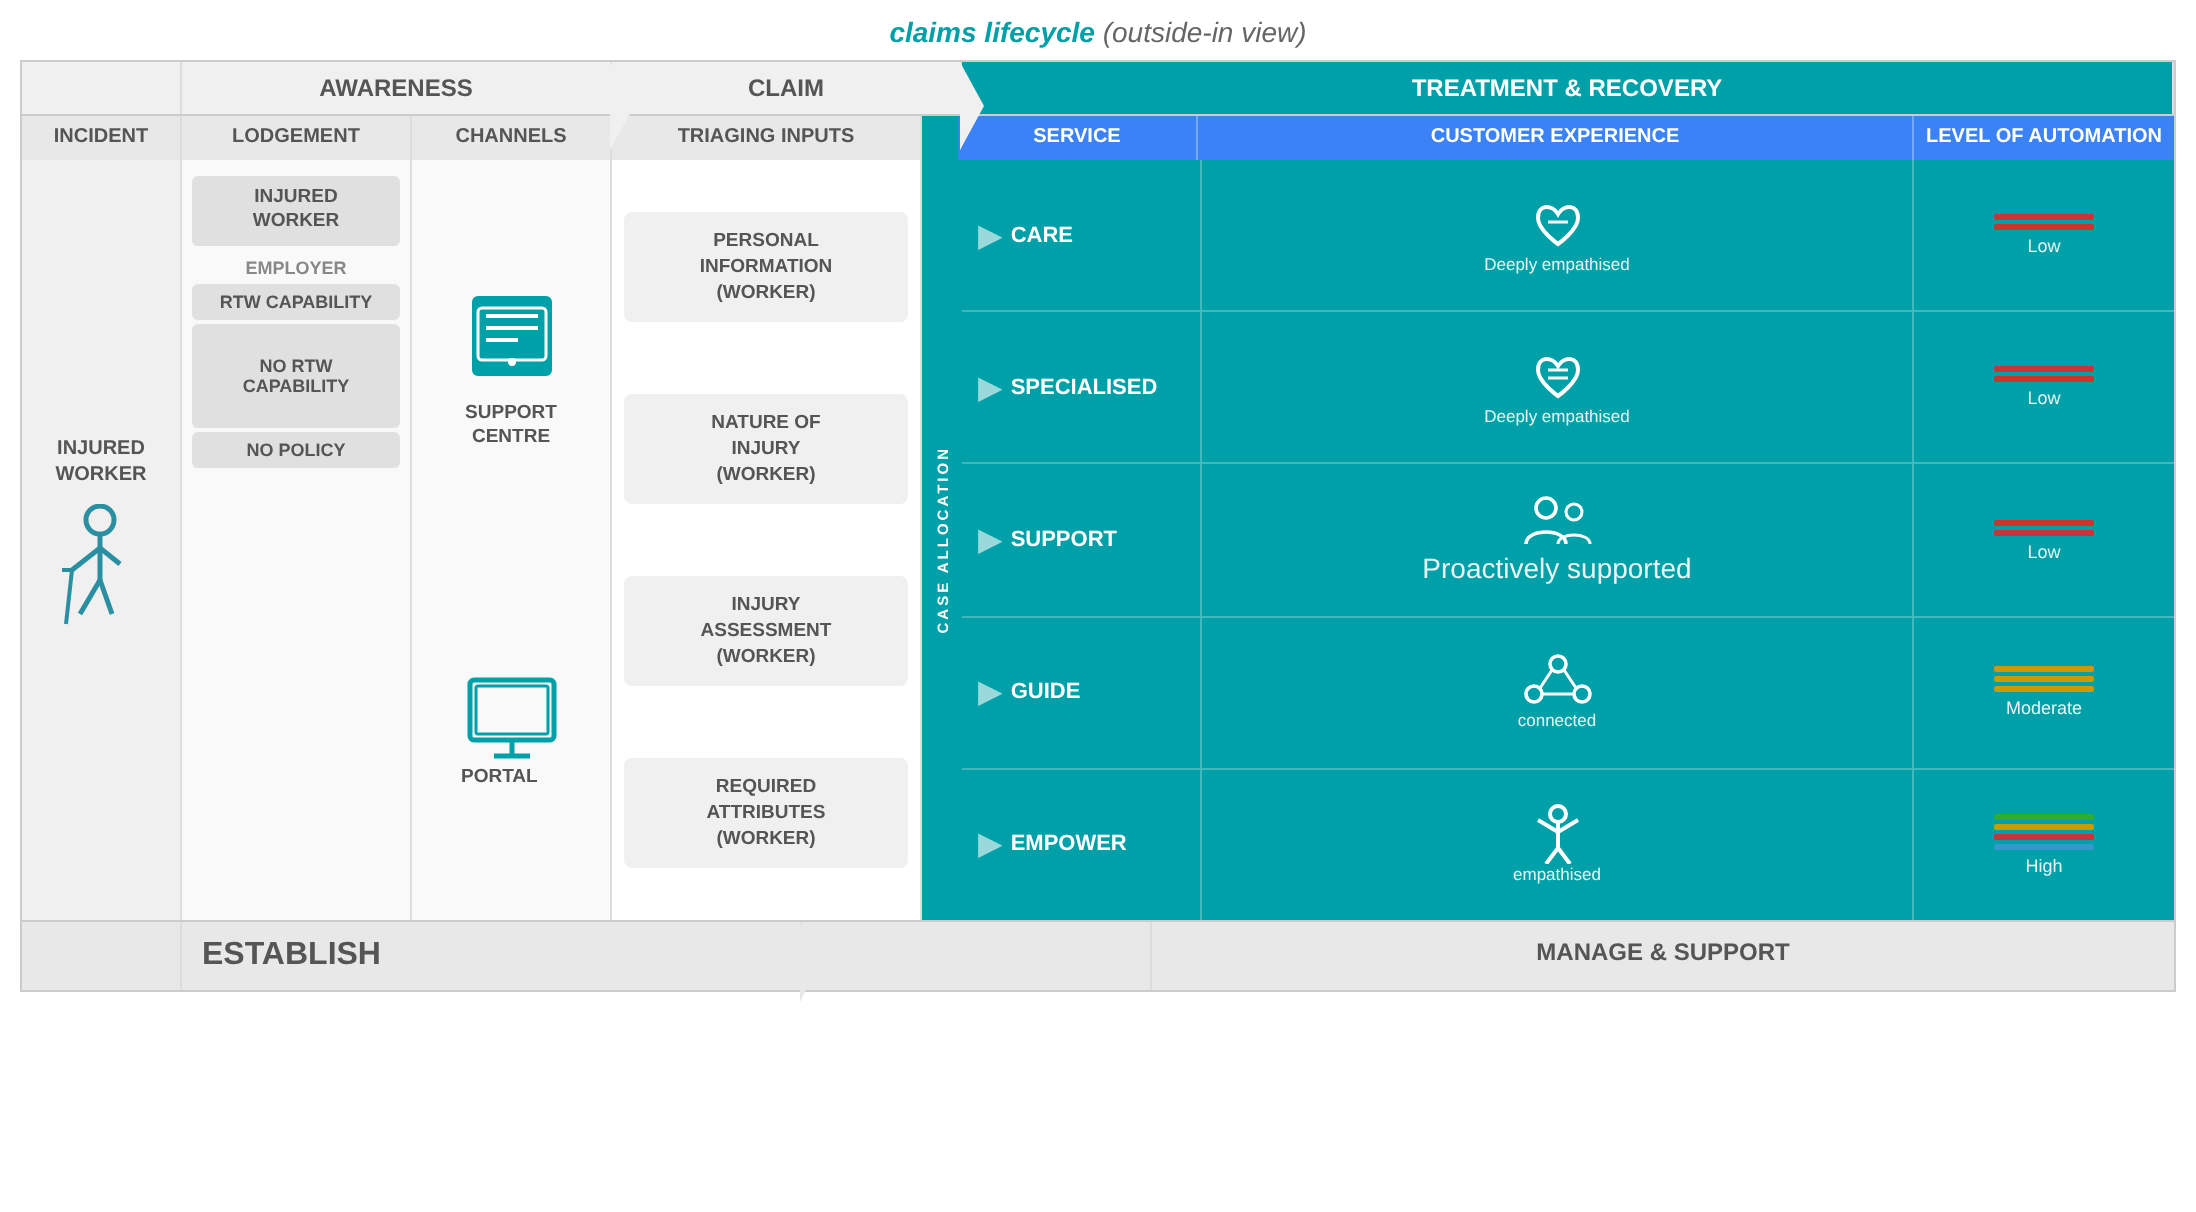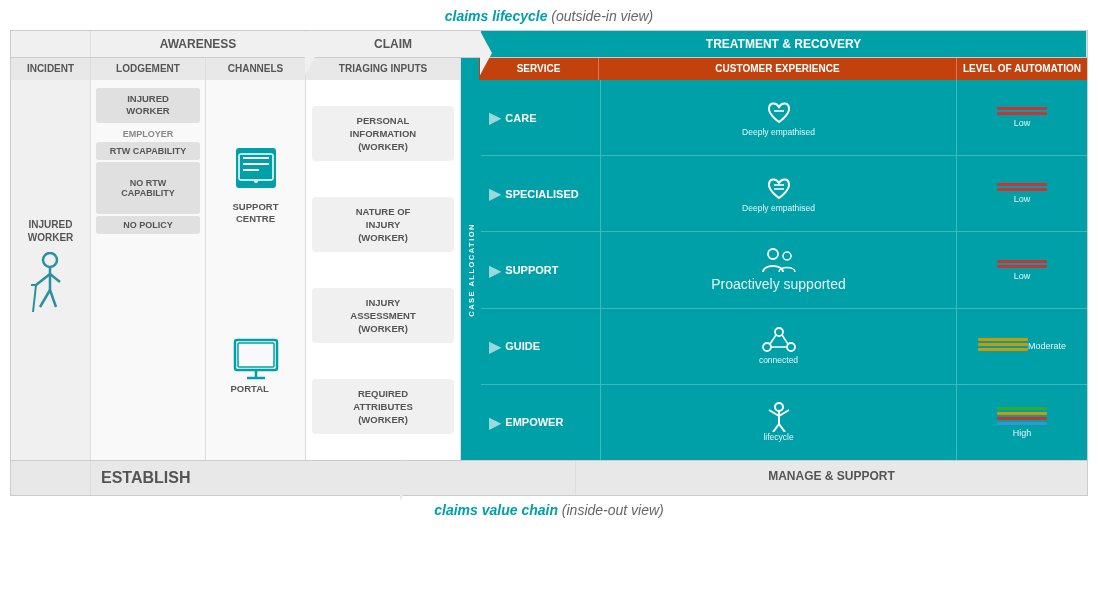--- a/index.html
+++ b/index.html
@@ -74,21 +74,21 @@
       </div>
       <div style="flex:0 0 100px; padding:5px 4px; text-align:center; font-weight:bold; font-size:10px; color:#555; border-right:1px solid #ddd;">
         <span>CHANNELS</span>
       </div>
       <div style="flex:0 0 155px; padding:5px 4px; text-align:center; font-weight:bold; font-size:10px; color:#555; border-right:1px solid #ddd;">
         <span>TRIAGING INPUTS</span>
       </div>
 
       <div style="flex:0 0 18px; background:#00a0a8;"></div>
 
-      <div style="flex:1; display:flex; background:#c2410c;">
+      <div style="flex:1; display:flex; background:#3b82f6;">
         <div style="flex:0 0 120px; padding:5px 4px; text-align:center; font-weight:bold; font-size:10px; color:#fff; border-right:1px solid rgba(255,255,255,0.3);">
           <span>SERVICE</span>
         </div>
         <div style="flex:1; padding:5px 4px; text-align:center; font-weight:bold; font-size:10px; color:#fff; border-right:1px solid rgba(255,255,255,0.3); line-height:1.2;">
           <span>CUSTOMER EXPERIENCE</span>
         </div>
         <div style="flex:0 0 130px; padding:5px 4px; text-align:center; font-weight:bold; font-size:10px; color:#fff; line-height:1.2;">
           <span>LEVEL OF AUTOMATION</span>
         </div>
       </div>
@@ -257,21 +257,21 @@
               <svg width="34" height="28" viewBox="0 0 34 28">
                 <circle cx="17" cy="5" r="4" fill="none" stroke="white" stroke-width="1.8"></circle>
                 <circle cx="5" cy="20" r="4" fill="none" stroke="white" stroke-width="1.8"></circle>
                 <circle cx="29" cy="20" r="4" fill="none" stroke="white" stroke-width="1.8"></circle>
                 <line x1="14" y1="8" x2="8" y2="17" stroke="white" stroke-width="1.5"></line>
                 <line x1="20" y1="8" x2="26" y2="17" stroke="white" stroke-width="1.5"></line>
                 <line x1="9" y1="20" x2="25" y2="20" stroke="white" stroke-width="1.5"></line>
               </svg>
               <span style="font-size:8.5px; color:rgba(255,255,255,0.9);">connected</span>
             </div>
-            <div style="flex:0 0 130px; display:flex; flex-direction:row; align-items:center; justify-content:center; padding:4px;">
+            <div style="flex:0 0 130px; display:flex; flex-direction:column; align-items:center; justify-content:center; padding:4px;">
               <div style="display:flex;flex-direction:column;gap:2px;margin-bottom:3px;">
                 <div style="width:50px;height:3px;background:#cc9900;border-radius:1px;"></div>
                 <div style="width:50px;height:3px;background:#cc9900;border-radius:1px;"></div>
                 <div style="width:50px;height:3px;background:#cc9900;border-radius:1px;"></div>
               </div>
               <span style="font-size:9px;color:rgba(255,255,255,0.9);">Moderate</span>
             </div>
           </div>
 
           <div style="flex:1; display:flex;">
@@ -282,21 +282,21 @@
             <div style="flex:1; display:flex; flex-direction:column; align-items:center; justify-content:center; padding:4px; border-right:1px solid rgba(255,255,255,0.25);">
 
               <svg width="28" height="30" viewBox="0 0 28 30">
                 <circle cx="14" cy="5" r="4" fill="none" stroke="white" stroke-width="2"></circle>
                 <line x1="14" y1="9" x2="14" y2="22" stroke="white" stroke-width="2"></line>
                 <line x1="14" y1="14" x2="4" y2="8" stroke="white" stroke-width="2"></line>
                 <line x1="14" y1="14" x2="24" y2="8" stroke="white" stroke-width="2"></line>
                 <line x1="14" y1="22" x2="8" y2="30" stroke="white" stroke-width="2"></line>
                 <line x1="14" y1="22" x2="20" y2="30" stroke="white" stroke-width="2"></line>
               </svg>
-              <span style="font-size:8.5px; color:rgba(255,255,255,0.9);">lifecycle</span>
+              <span style="font-size:8.5px; color:rgba(255,255,255,0.9);">empathised</span>
             </div>
             <div style="flex:0 0 130px; display:flex; flex-direction:column; align-items:center; justify-content:center; padding:4px;">
               <div style="display:flex;flex-direction:column;gap:2px;margin-bottom:3px;">
                 <div style="width:50px;height:3px;background:#33aa33;border-radius:1px;"></div>
                 <div style="width:50px;height:3px;background:#cc9900;border-radius:1px;"></div>
                 <div style="width:50px;height:3px;background:#cc3333;border-radius:1px;"></div>
                 <div style="width:50px;height:3px;background:#3399cc;border-radius:1px;"></div>
               </div>
               <span style="font-size:9px;color:rgba(255,255,255,0.9);">High</span>
             </div>
@@ -314,19 +314,14 @@
       </div>
 
       <div style="flex:0 0 175px; border-right:1px solid #ddd;"></div>
       <div style="flex:1; padding:8px 10px; text-align:center; font-weight:bold; font-size:12px; color:#555;">
         <span>MANAGE &amp; SUPPORT</span>
       </div>
     </div>
 
   </div>
 
-  <div class="bottom-title">
-    <span class="claims">claims value chain</span>
-    <span> </span>
-    <span class="subtitle">(inside-out view)</span>
-  </div>
 
 </div>
 
 </body></html>

